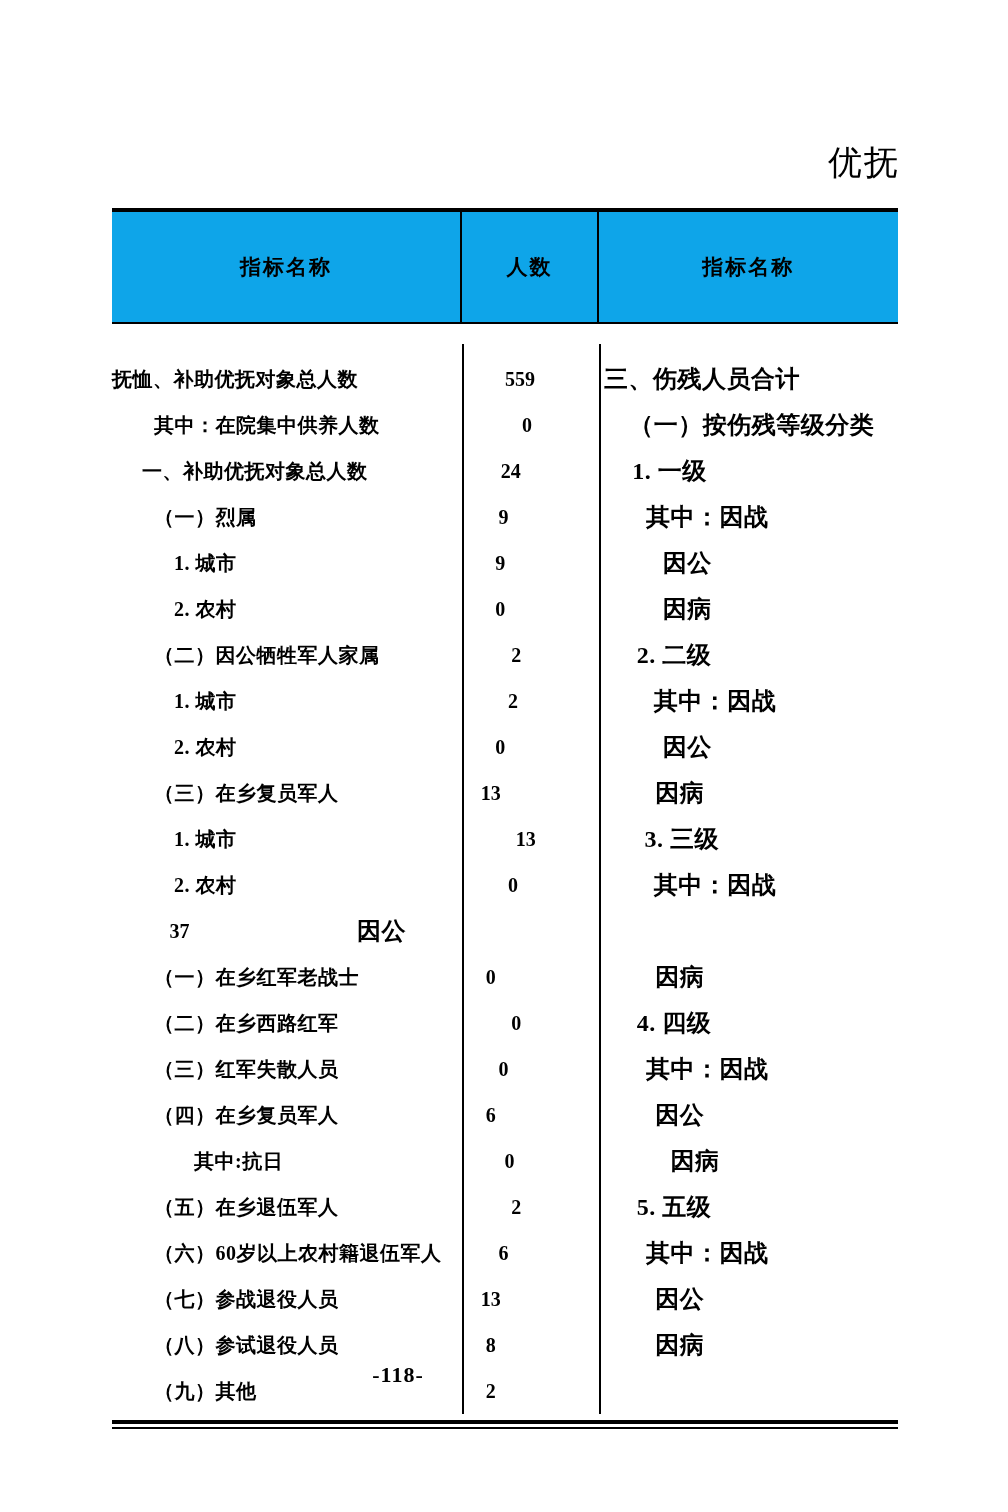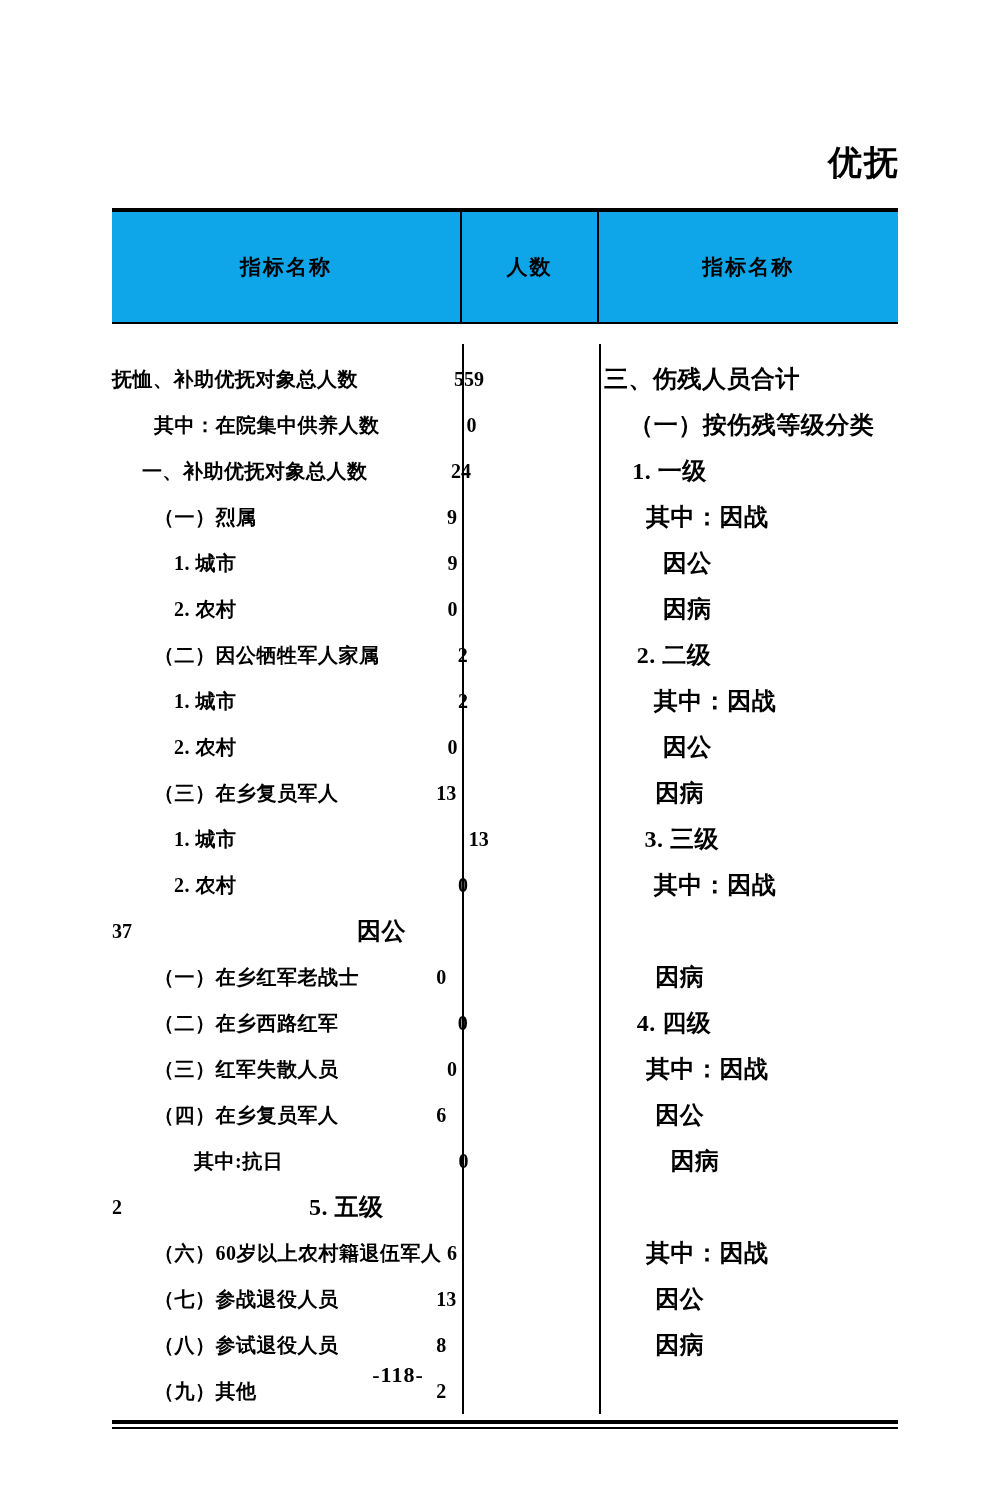--- a/index.html
+++ b/index.html
@@ -20,21 +20,21 @@
     left: 0;
     top: 0;
     width: 1008px;
     height: 1512px;
   }
   .page-header {
     position: absolute;
     right: 108px;
     top: 140px;
     font-size: 34px;
-    font-weight: bold;
+    font-weight: normal;
     letter-spacing: 2px;
     font-family: "Liberation Serif", "DejaVu Serif", serif;
   }
   .table-wrap {
     position: absolute;
     left: 112px;
     top: 208px;
     width: 786px;
   }
   .rule-top {
@@ -69,20 +69,21 @@
   }
   .cell-label {
     width: 350px;
     font-size: 20px;
     font-weight: bold;
     white-space: nowrap;
     letter-spacing: 0.5px;
   }
   .cell-num {
     width: 135px;
+    text-align: center;
     font-size: 20px;
     font-weight: bold;
   }
   .cell-right {
     width: 301px;
     font-size: 24px;
     font-weight: bold;
     white-space: nowrap;
     letter-spacing: 0.5px;
   }
@@ -236,20 +237,21 @@
         <div class="cell-label i2">（四）在乡复员军人</div>
         <div class="cell-num">6</div>
         <div class="cell-right r4">因公</div>
       </div>
       <div class="body-row">
         <div class="cell-label i4">其中:抗日</div>
         <div class="cell-num">0</div>
         <div class="cell-right r4">因病</div>
       </div>
       <div class="body-row">
+        <div class="cell-label i2">（五）在乡退伍军人</div>
         <div class="cell-num">2</div>
         <div class="cell-right r2">5. 五级</div>
       </div>
       <div class="body-row">
         <div class="cell-label i2">（六）60岁以上农村籍退伍军人</div>
         <div class="cell-num">6</div>
         <div class="cell-right r3">其中：因战</div>
       </div>
       <div class="body-row">
         <div class="cell-label i2">（七）参战退役人员</div>

